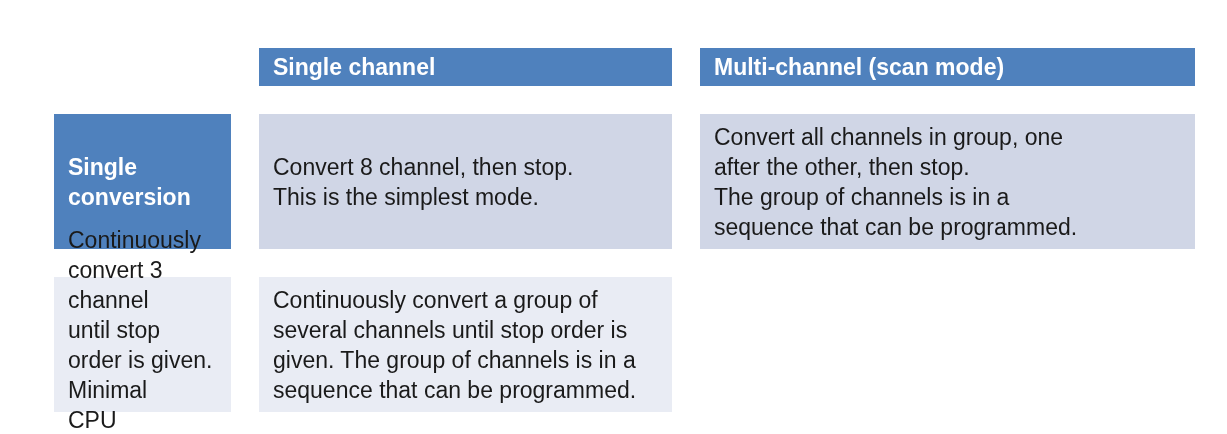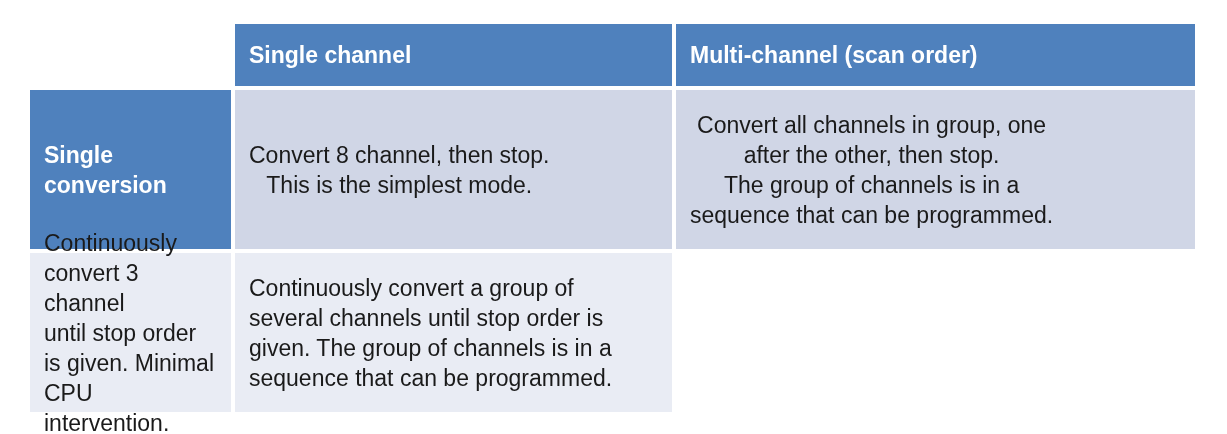--- a/index.html
+++ b/index.html
@@ -3,21 +3,21 @@
 <meta charset="utf-8">
 <style>
   :root {
     --header-bg: #4f81bd;
     --row1-bg: #d0d6e6;
     --row2-bg: #e9ecf4;
     --header-text: #ffffff;
     --body-text: #1a1a1a;
     --page-bg: #ffffff;
   }
-  * { margin: 0; padding: 0; box-sizing: border-box; }
+  * { margin: 12px; padding: 0; box-sizing: border-box; }
   html, body {
     width: 1227px; height: 434px;
     background: var(--page-bg);
     font-family: "Liberation Sans", sans-serif;
     overflow: hidden;
   }
   .table-grid {
     position: absolute;
     left: 30px; top: 24px;
     display: grid;
@@ -34,31 +34,31 @@
     line-height: 30px;
     white-space: pre-line;
   }
   .corner-cell { background: transparent; }
   .col-header, .row-header {
     background: var(--header-bg);
     color: var(--header-text);
     font-weight: bold;
   }
   .body-cell { color: var(--body-text); }
-  .band-1 { background: var(--row1-bg); text-align: center; }
+  .band-1 { background: var(--row1-bg); }
   .band-2 { background: var(--row2-bg); }
 </style>
 </head>
 <body>
 
 <div class="table-grid">
 
   <div class="cell corner-cell"></div>
   <div class="cell col-header">Single channel</div>
-  <div class="cell col-header">Multi-channel (scan order)</div>
+  <div class="cell col-header">Multi-channel (scan mode)</div>
 
   <div class="cell row-header">Single conversion</div>
   <div class="cell body-cell band-1">Convert 8 channel, then stop.
 This is the simplest mode.</div>
   <div class="cell body-cell band-1">Convert all channels in group, one
 after the other, then stop.
 The group of channels is in a
 sequence that can be programmed.</div>
 
   <div class="cell body-cell band-2">Continuously convert 3 channel

